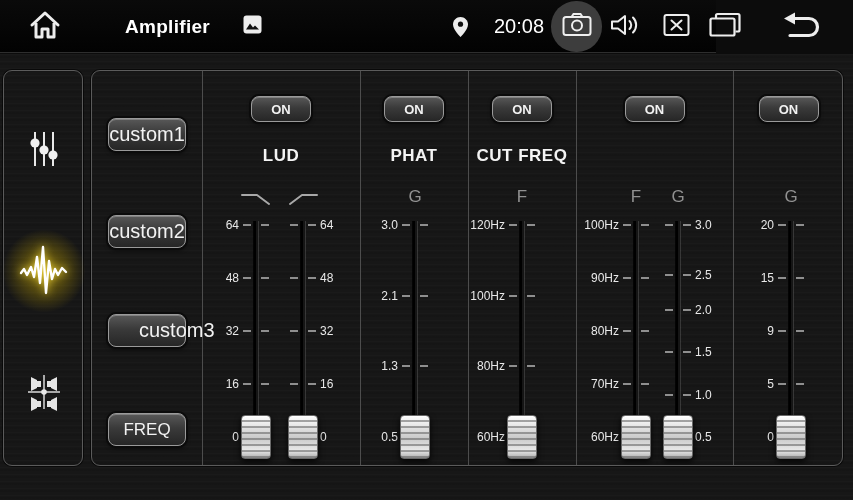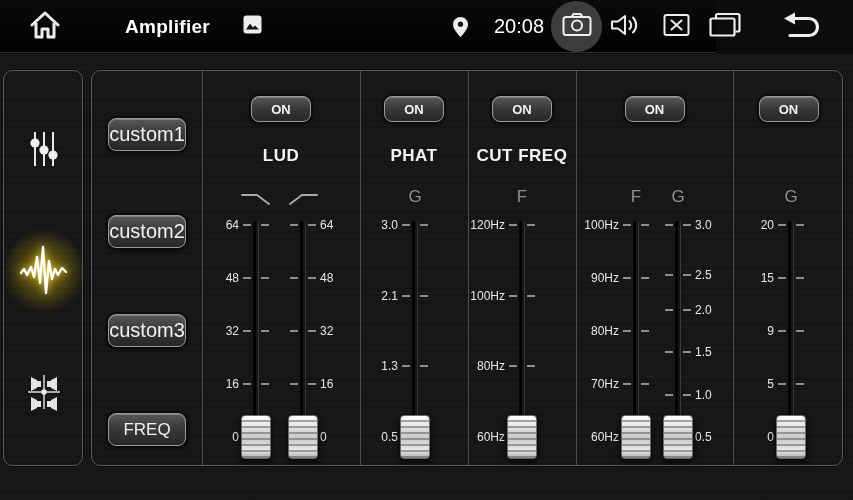--- a/index.html
+++ b/index.html
@@ -192,21 +192,21 @@
   <div class="framed panel">
     <div class="vdiv" style="left:110px;"></div>
     <div class="vdiv" style="left:268px;"></div>
     <div class="vdiv" style="left:376px;"></div>
     <div class="vdiv" style="left:484px;"></div>
     <div class="vdiv" style="left:641px;"></div>
 
     <div class="col" style="left:0;width:110px;">
       <button class="btn preset-btn" style="top:47px;">custom1</button>
       <button class="btn preset-btn" style="top:144px;">custom2</button>
-      <button class="btn preset-btn" style="top:243px;">custom3</button>
+      <button class="btn preset-btn" style="top:243px;padding-left:30px;">custom3</button>
       <button class="btn preset-btn" style="top:342px;font-size:17px;">FREQ</button>
     </div>
 
     <div class="col" style="left:110px;width:158px;">
       <button class="btn on-btn">ON</button>
       <div class="col-title">LUD</div>
       <span class="curve" style="left:37px;">
         <svg width="34" height="16" viewBox="0 0 34 16">
             <path d="M3 4 H18 L30 13" fill="none" stroke="#a8a8a8" stroke-width="2" stroke-linecap="round" stroke-linejoin="round"></path>
           </svg>

